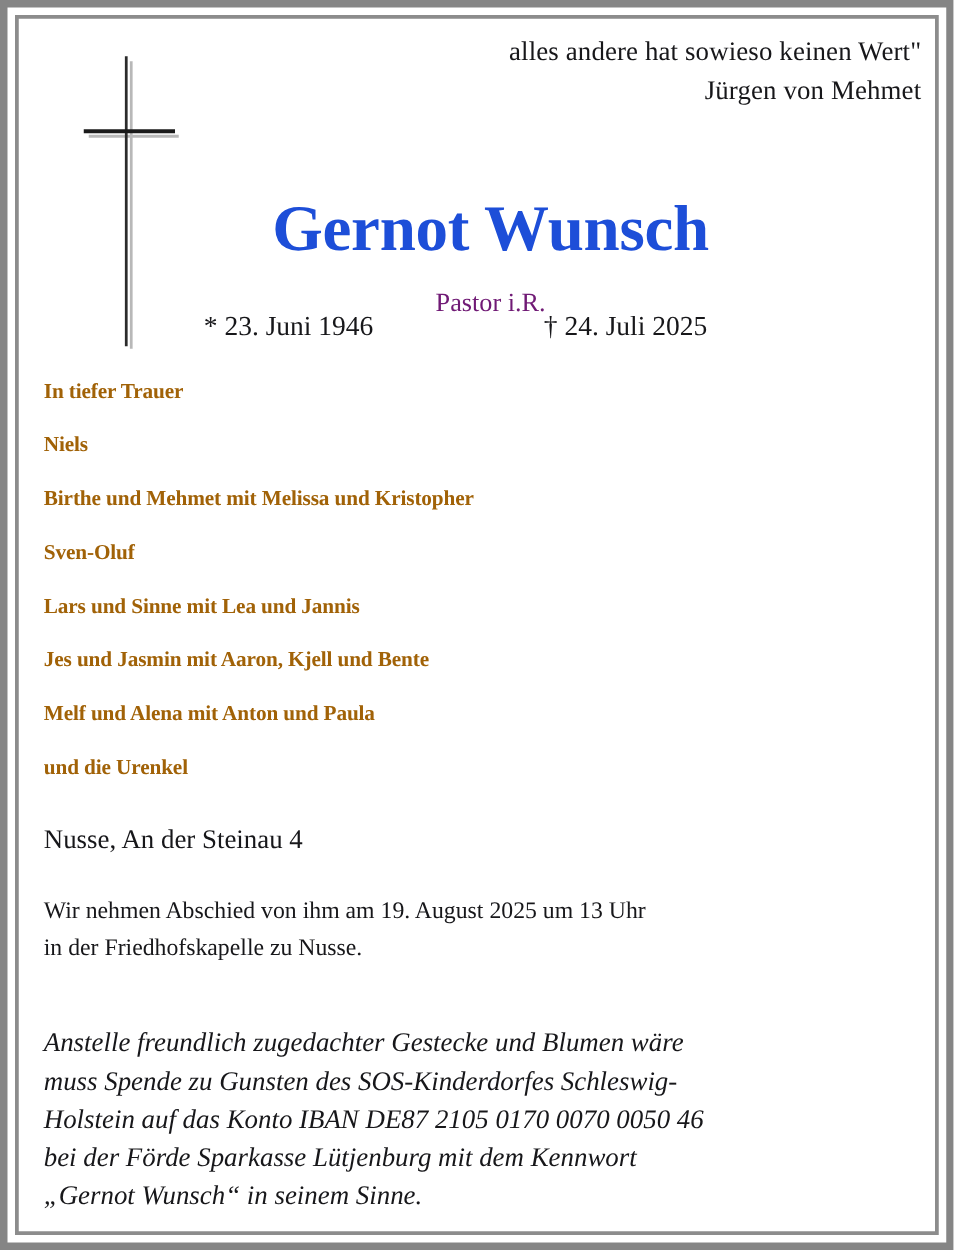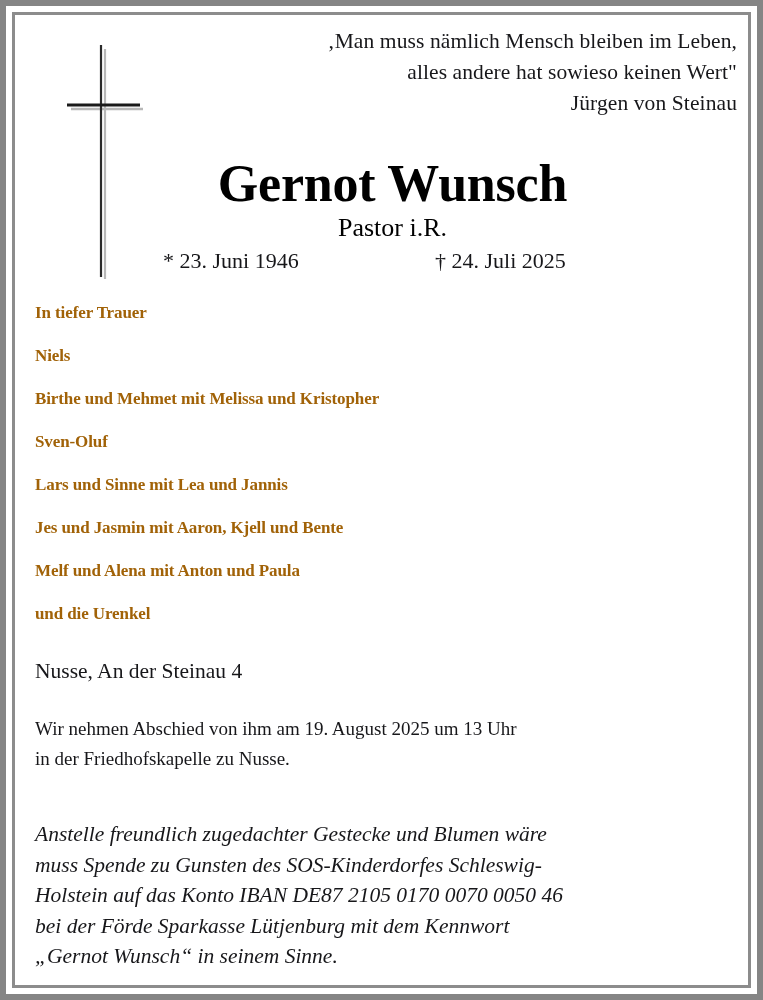--- a/index.html
+++ b/index.html
@@ -78,29 +78,29 @@
     left: 0;
     top: 140px;
     width: 733px;
     text-align: center;
   }
   .deceased-name {
     font-size: 52px;
     font-weight: bold;
     line-height: 58px;
     letter-spacing: -0.2px;
-    color: #000000;
+    color: #1d4ed8;
     margin-left: 22px;
   }
   .deceased-role {
-    font-size: 26px;
+    font-size: 21px;
     line-height: 26px;
-    color: #000000;
+    color: #701a75;
     margin-left: 22px;
-    margin-top: 2px;
+    margin-top: 16px;
   }
 
   .dates-row {
     position: absolute;
     left: 0;
     top: 232px;
     width: 733px;
     font-size: 22px;
     line-height: 28px;
     color: #17171a;
@@ -178,23 +178,22 @@
   <div class="content">
 
     <svg class="cross" viewBox="0 0 100 260" aria-hidden="true">
       <line x1="60" y1="22" x2="60" y2="252" stroke="#b8b8b8" stroke-width="2.2"></line>
       <line x1="26" y1="82" x2="98" y2="82" stroke="#b8b8b8" stroke-width="2.4"></line>
       <line x1="56" y1="18" x2="56" y2="250" stroke="#2b2b2b" stroke-width="2.2"></line>
       <line x1="22" y1="78" x2="95" y2="78" stroke="#1a1a1a" stroke-width="3.2"></line>
     </svg>
 
     <div class="quote-block">
-      <div class="quote-line">‚Man muss nämlich Mensch bleiben im Leben,</div>
       <div class="quote-line">alles andere hat sowieso keinen Wert"</div>
-      <div class="quote-author">Jürgen von Steinau</div>
+      <div class="quote-author">Jürgen von Mehmet</div>
     </div>
 
     <div class="name-block">
       <div class="deceased-name">Gernot Wunsch</div>
       <div class="deceased-role">Pastor i.R.</div>
     </div>
 
     <div class="dates-row">
       <span class="date-birth">* 23. Juni 1946</span>
       <span class="date-death">† 24. Juli 2025</span>

